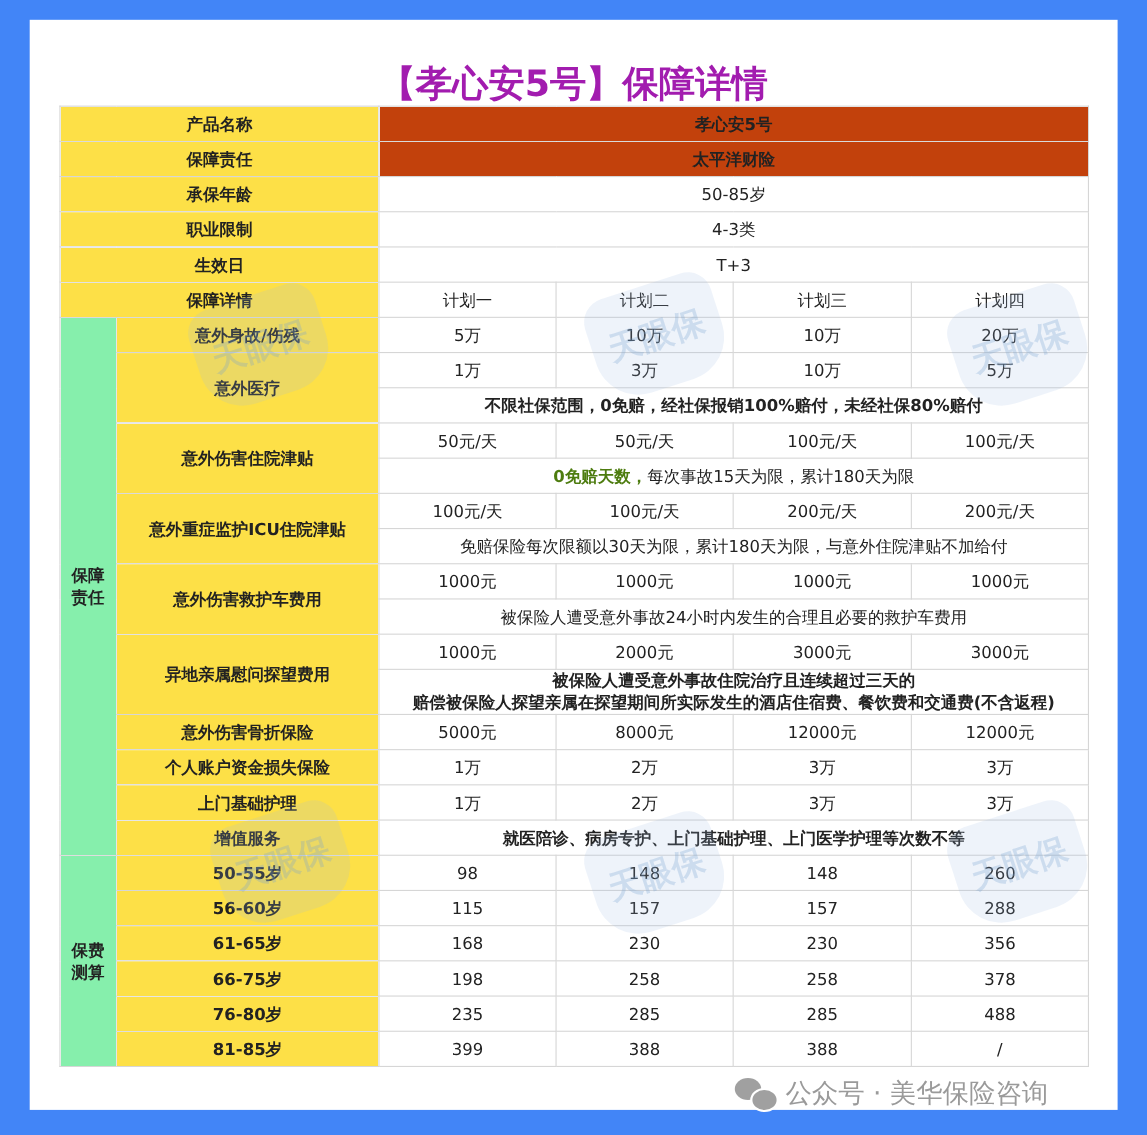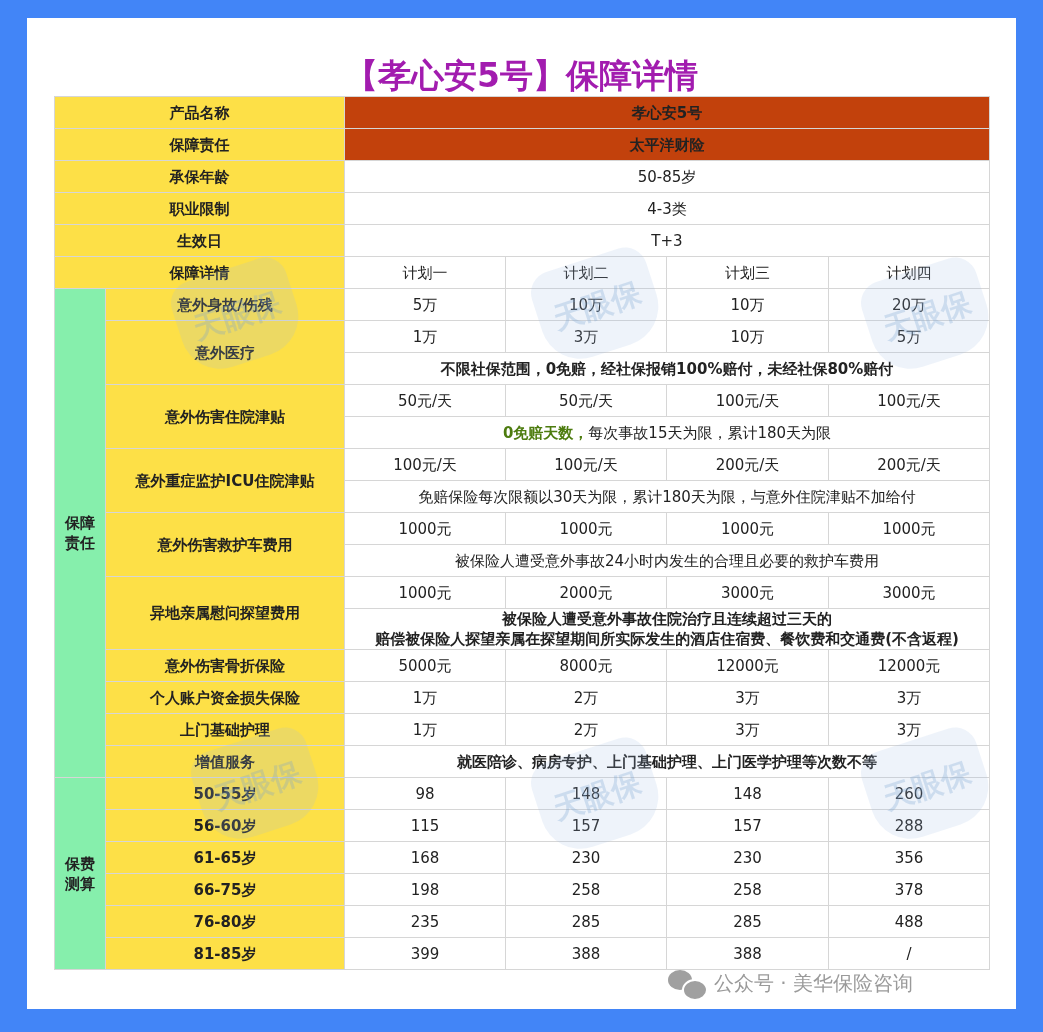--- a/index.html
+++ b/index.html
@@ -33,21 +33,21 @@
   .red-inline { color: #4d7c0f; font-weight: bold; }
   td.twoline { height: 55px; line-height: 22px; font-size: 15px; font-weight: bold; }
   .watermark {
     position: absolute; width: 120px; height: 95px; border-radius: 22px 22px 40px 40px;
     background: rgba(160,190,225,0.18); transform: rotate(-18deg);
     color: rgba(120,160,210,0.28); font-weight: bold; font-size: 30px;
     text-align: center; line-height: 95px; z-index: 2; pointer-events: none;
   }
   .footer-mark {
     position: absolute; left: 668px; top: 970px; height: 40px; z-index: 3;
-    display: flex; align-items: flex-start; color: #9a9a9a; font-size: 20px;
+    display: flex; align-items: flex-end; color: #9a9a9a; font-size: 24px;
   }
   .wechat-icon { width: 38px; height: 30px; position: relative; margin-right: 8px; }
   .wechat-icon .b1 { position: absolute; left: 0; top: 0; width: 24px; height: 20px; background: #a0a0a0; border-radius: 50%; }
   .wechat-icon .b2 { position: absolute; left: 14px; top: 9px; width: 22px; height: 18px; background: #a0a0a0; border-radius: 50%; border: 2px solid #fff; }
 </style>
 </head>
 <body>
 
 <div class="panel">
   <div class="title">【孝心安5号】保障详情</div>

